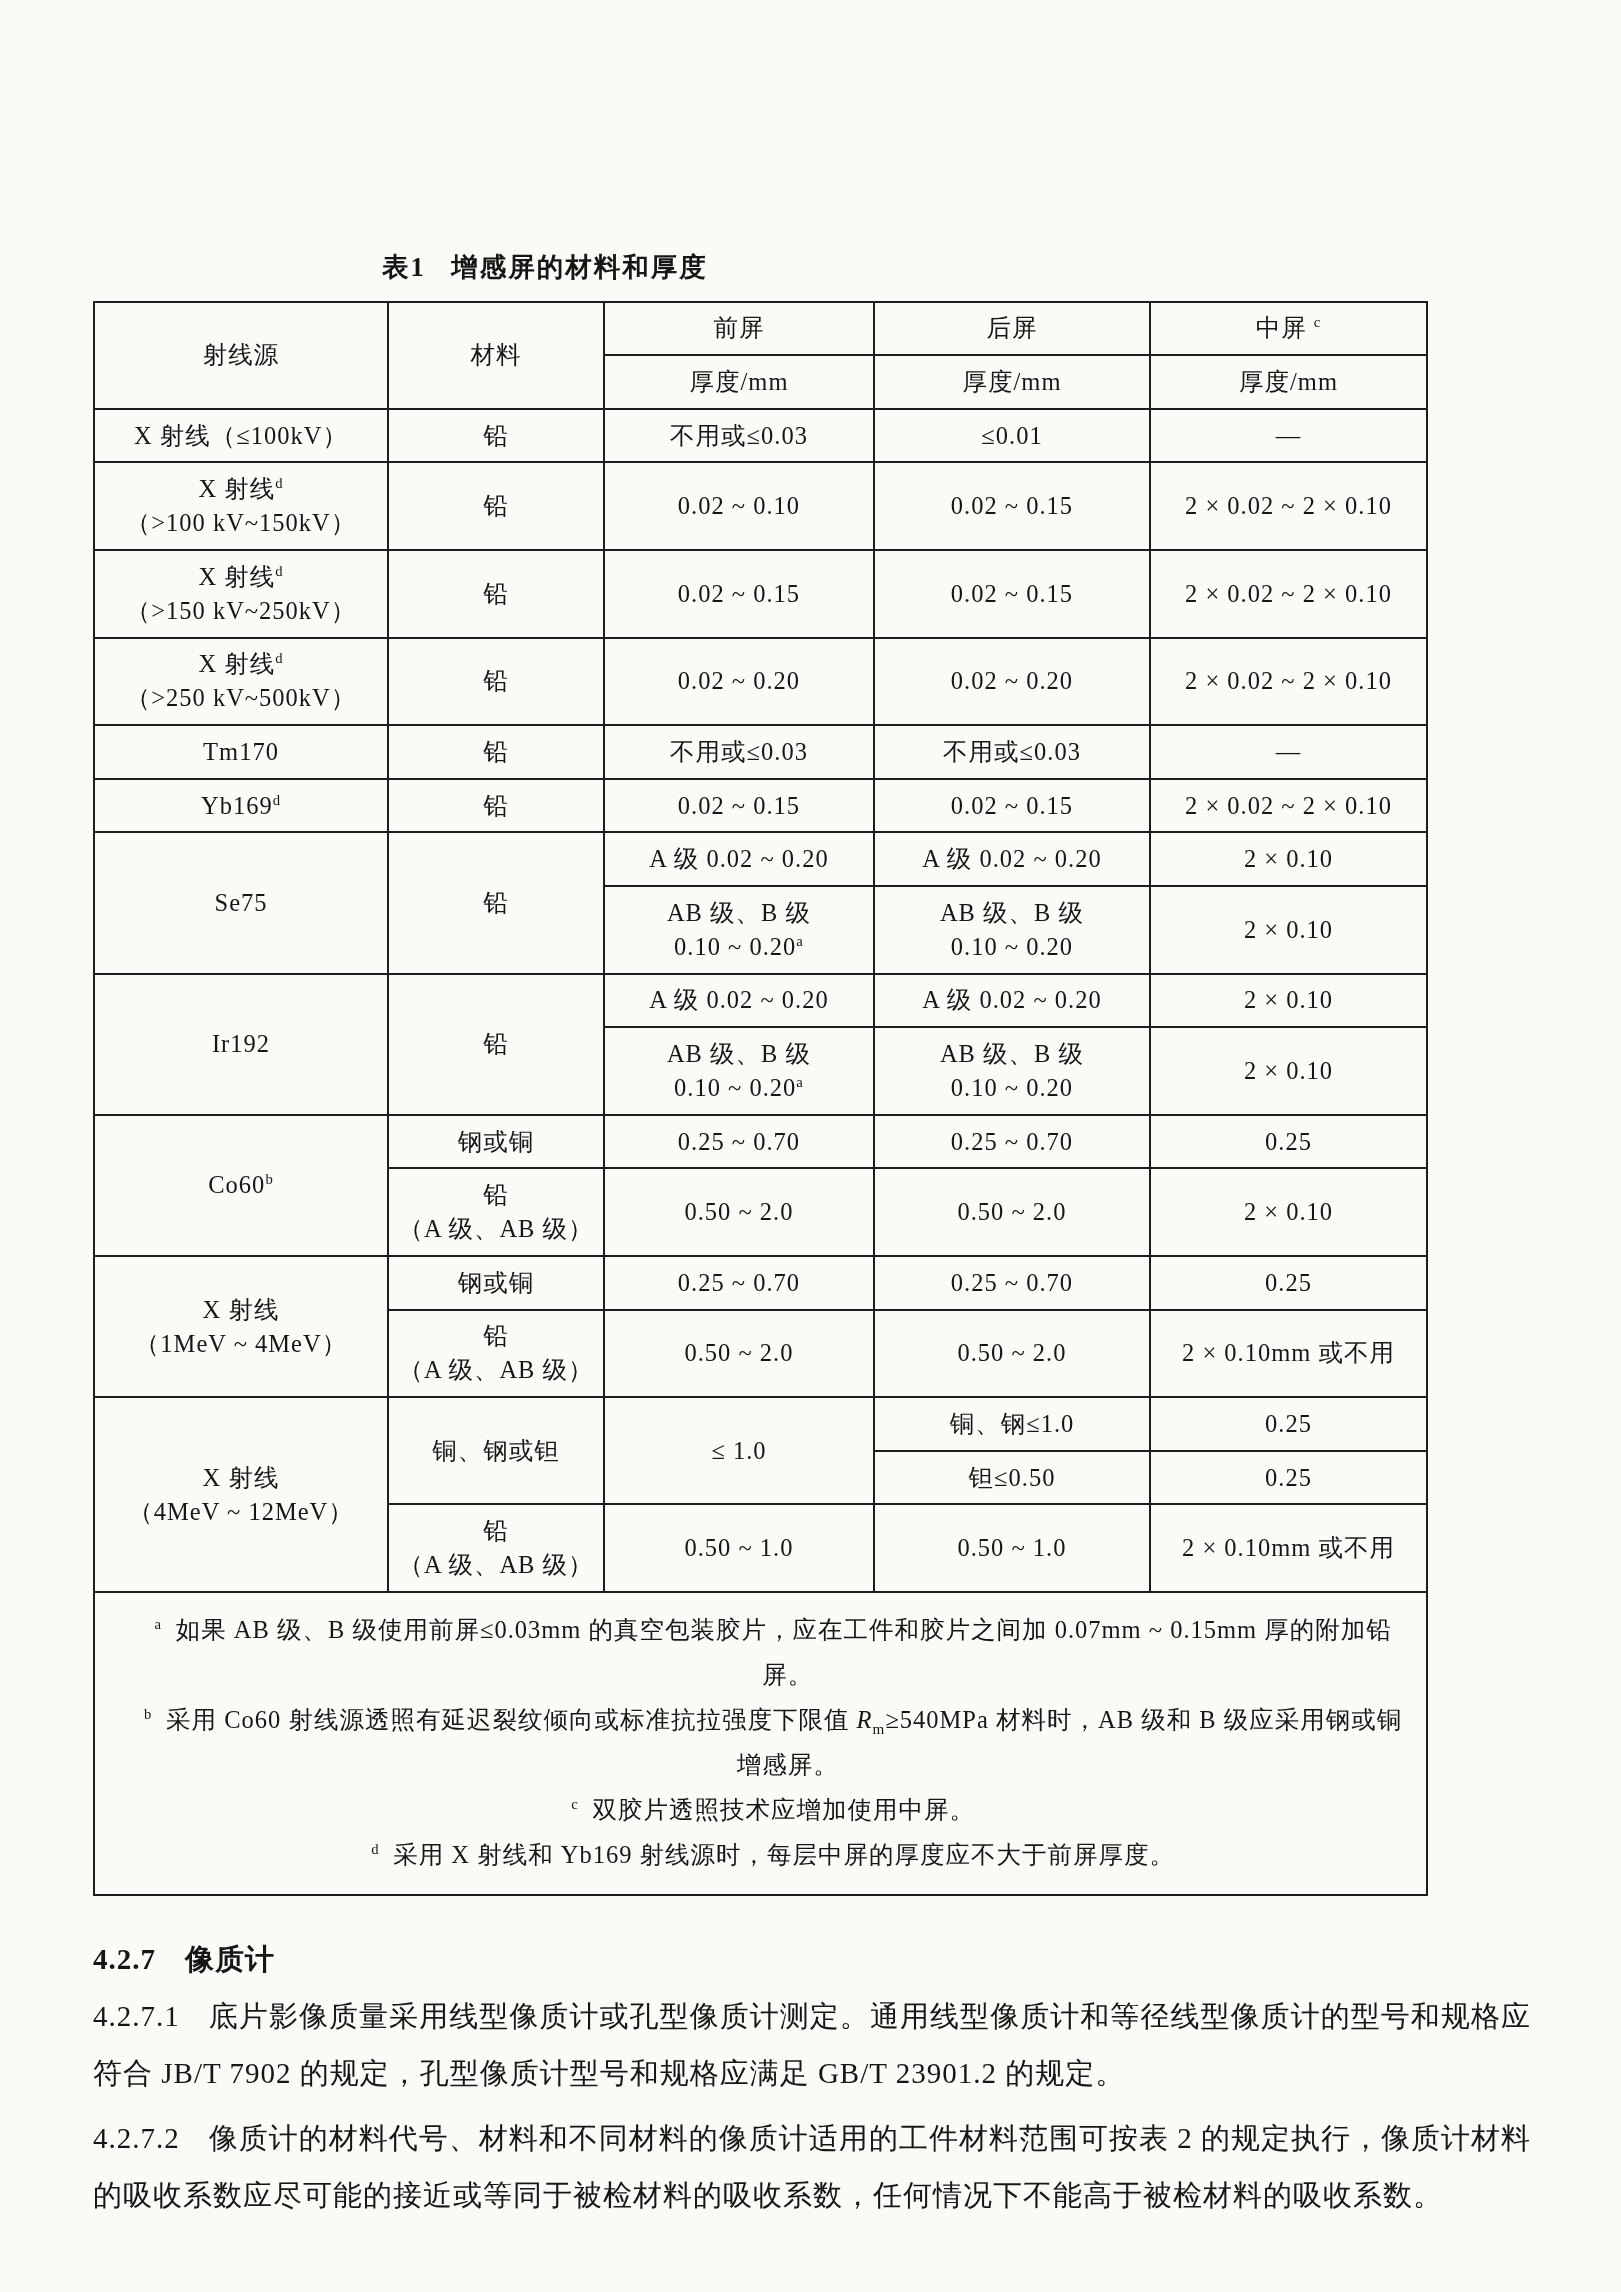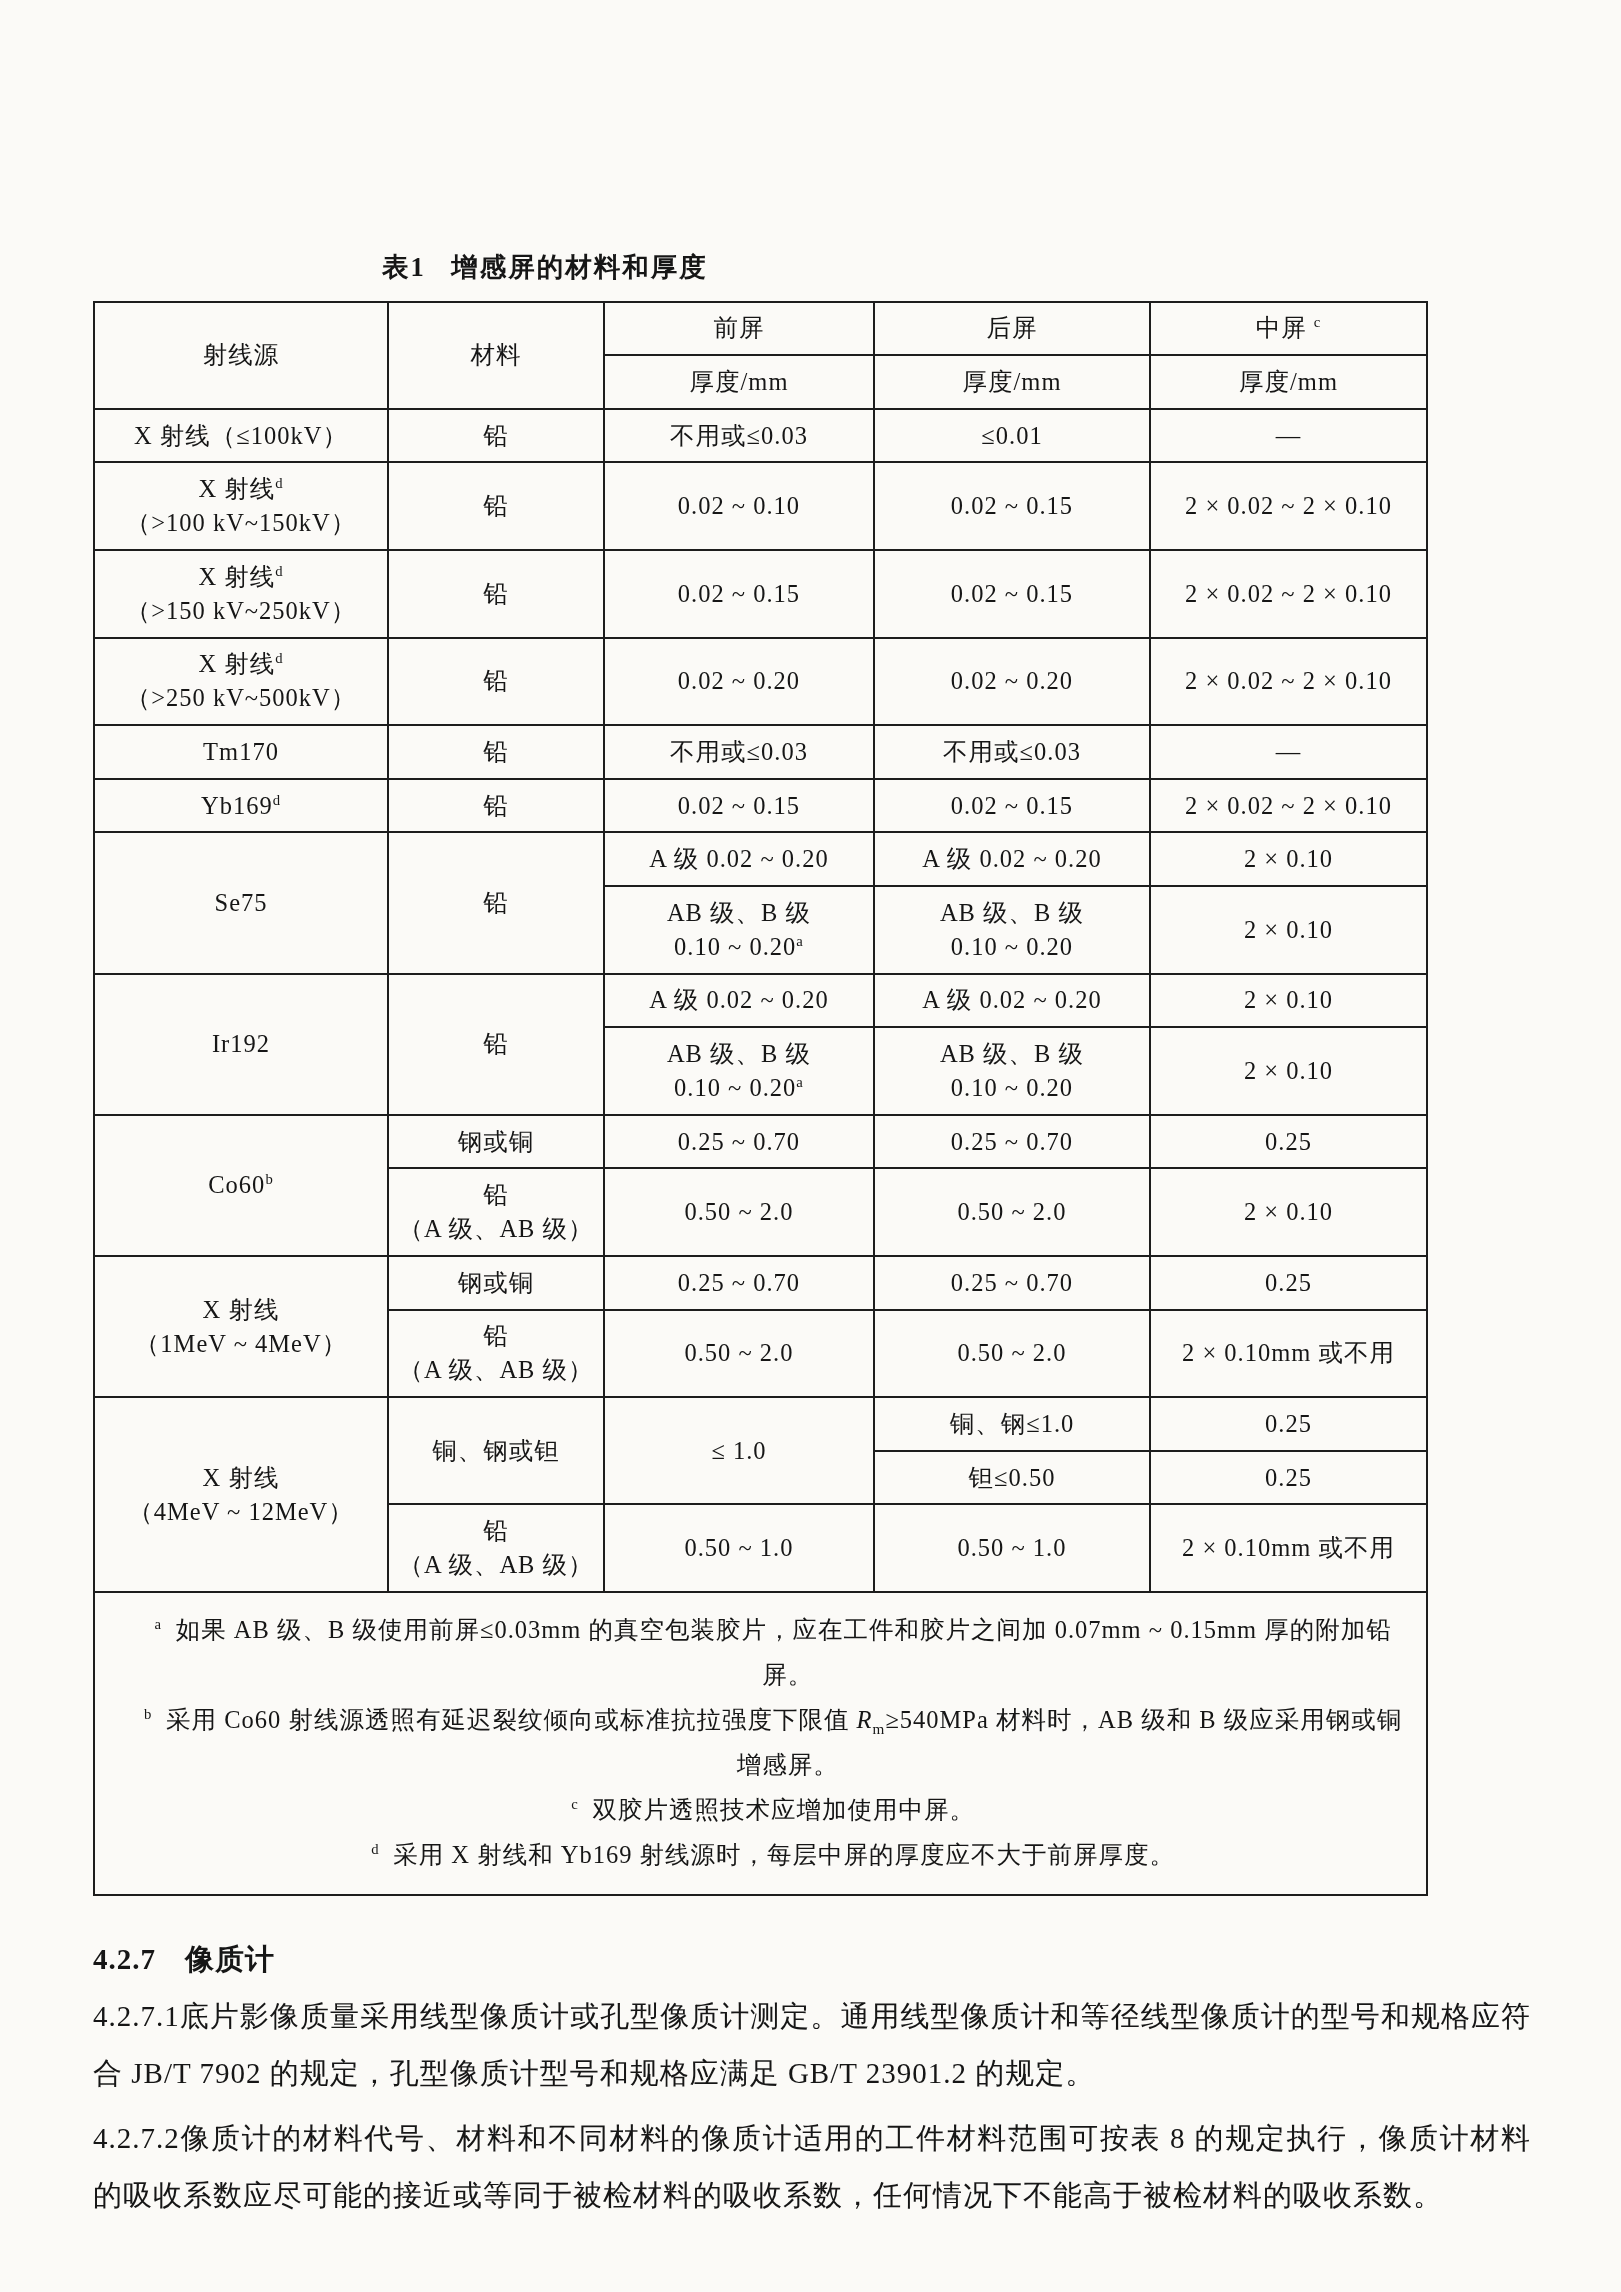--- a/index.html
+++ b/index.html
@@ -73,21 +73,21 @@
     letter-spacing:1px;
   }
   .heading-gap { display:inline-block; width:29px; }
   .para {
     font-size:29px;
     line-height:57px;
     text-align:justify;
     margin-top:7.8px;
     letter-spacing:1px;
   }
-  .para-num { }
+  .para-num { margin-right:29px; }
 </style>
 </head>
 <body>
 
 <div class="page">
 
 
   <div class="table-title"><span>表1</span><span class="title-gap"></span><span>增感屏的材料和厚度</span></div>
 
   <table class="main">
@@ -396,16 +396,16 @@
             </div>
         </td>
       </tr>
     </tbody>
   </table>
 
   <div class="section-heading"><span>4.2.7</span><span class="heading-gap"></span><span>像质计</span></div>
 
   <div class="para"><span class="para-num">4.2.7.1</span><span>底片影像质量采用线型像质计或孔型像质计测定。通用线型像质计和等径线型像质计的型号和规格应符合 JB/T 7902 的规定，孔型像质计型号和规格应满足 GB/T 23901.2 的规定。</span></div>
 
-  <div class="para"><span class="para-num">4.2.7.2</span><span>像质计的材料代号、材料和不同材料的像质计适用的工件材料范围可按表 8 的规定执行，像质计材料的吸收系数应尽可能的接近或等同于被检材料的吸收系数，任何情况下不能高于被检材料的吸收系数。</span></div>
+  <div class="para"><span class="para-num">4.2.7.2</span><span>像质计的材料代号、材料和不同材料的像质计适用的工件材料范围可按表 2 的规定执行，像质计材料的吸收系数应尽可能的接近或等同于被检材料的吸收系数，任何情况下不能高于被检材料的吸收系数。</span></div>
 
 </div>
 
 
 </body></html>

